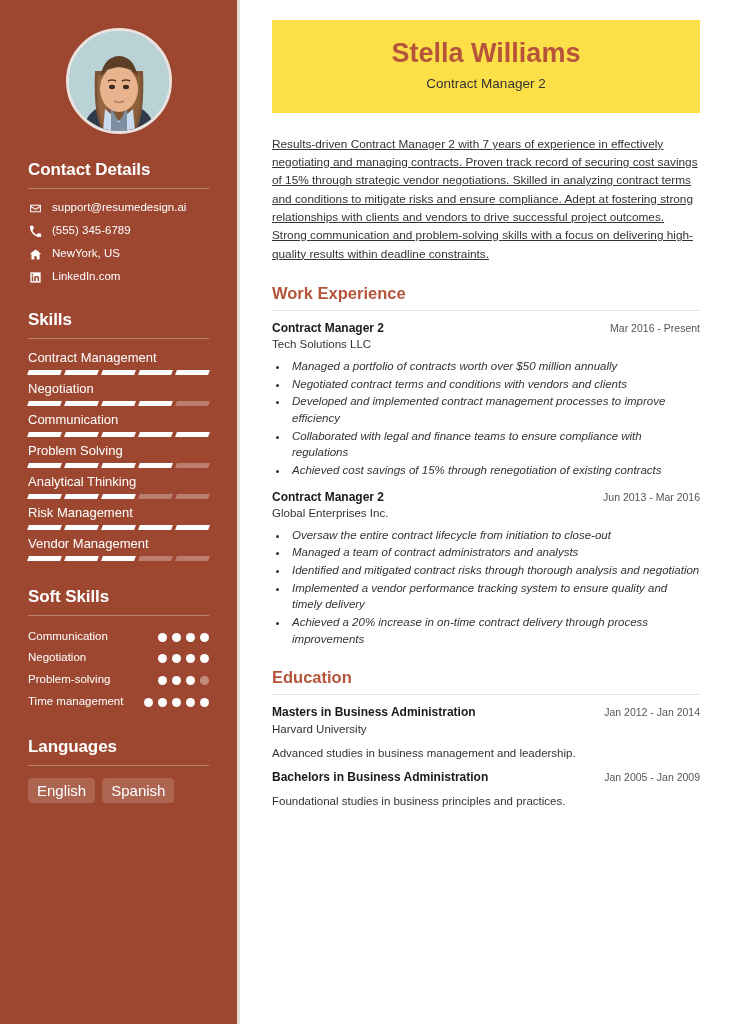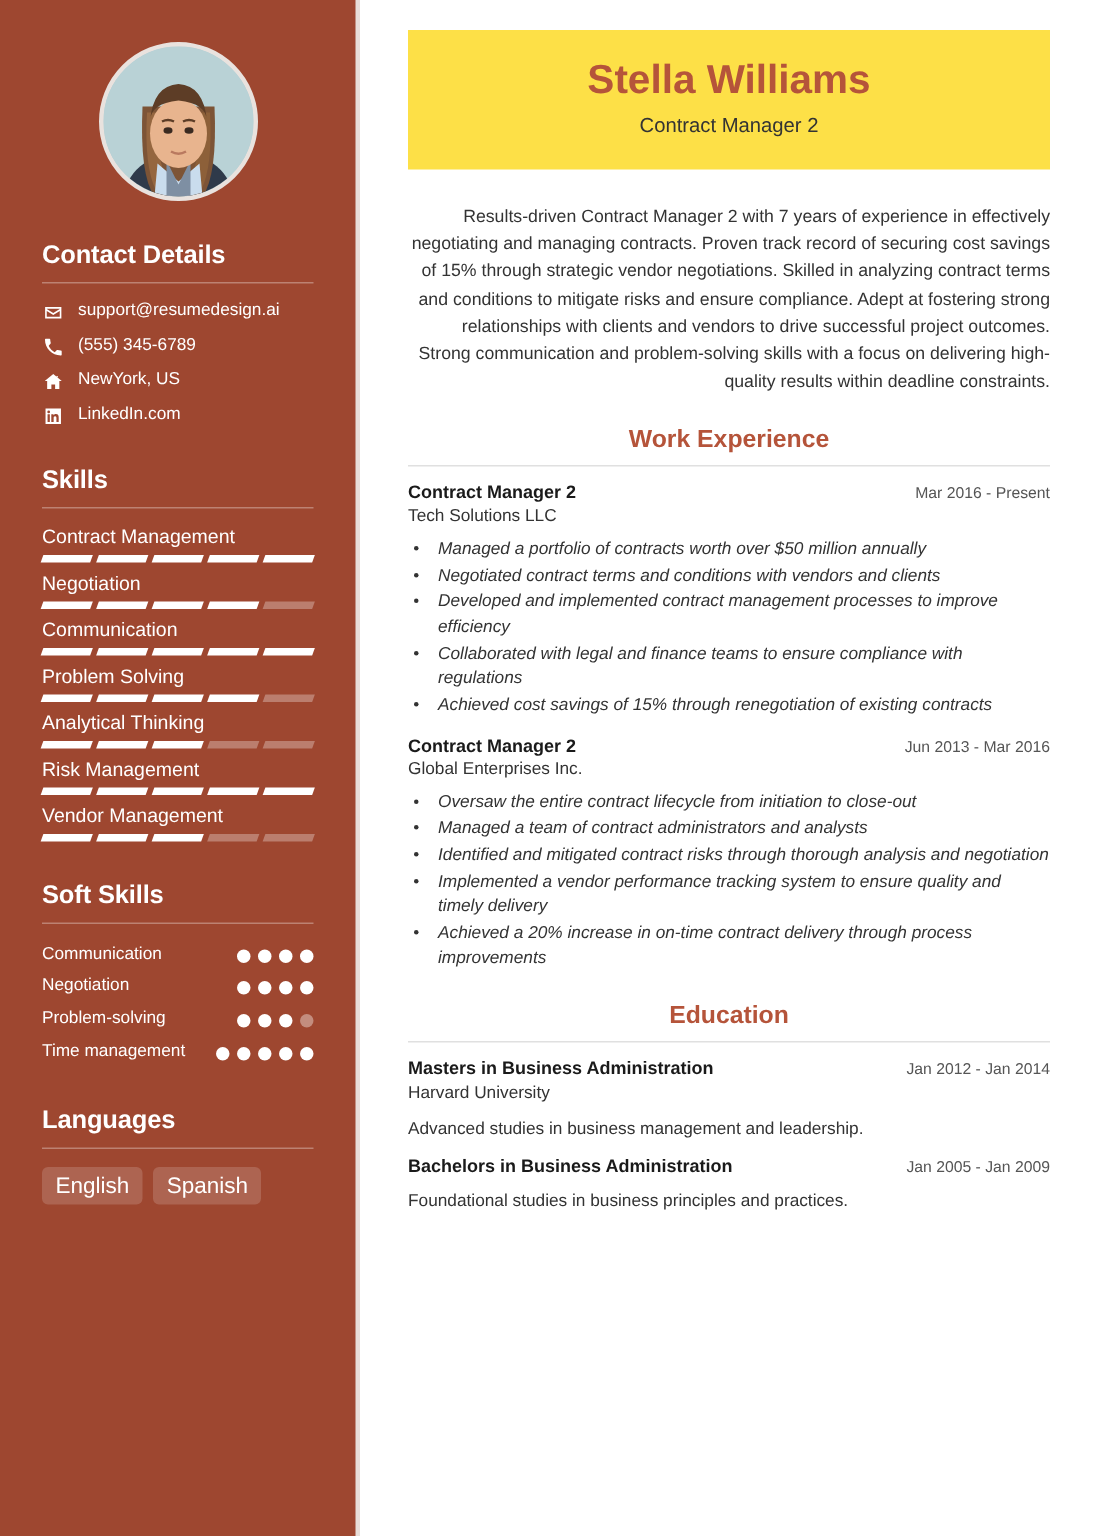--- a/index.html
+++ b/index.html
@@ -143,29 +143,29 @@
     color: #333333;
     margin-top: 7px;
     line-height: 1.2;
   }
 
   .summary {
     font-size: 11.8px;
     line-height: 1.55;
     color: #333333;
     margin-top: 22px;
-    text-align: right;
+    text-align: left;
+    text-decoration: underline;
   }
 
   .sec-heading {
     font-size: 16.5px;
     font-weight: bold;
     color: #b5543a;
     margin-top: 21px;
-    text-align: center;
   }
   .sec-rule {
     height: 1px;
     background: #e0e0e0;
     margin-top: 7px;
     margin-bottom: 10px;
   }
 
   .entry { margin-bottom: 11px; }
   .entry-top {

